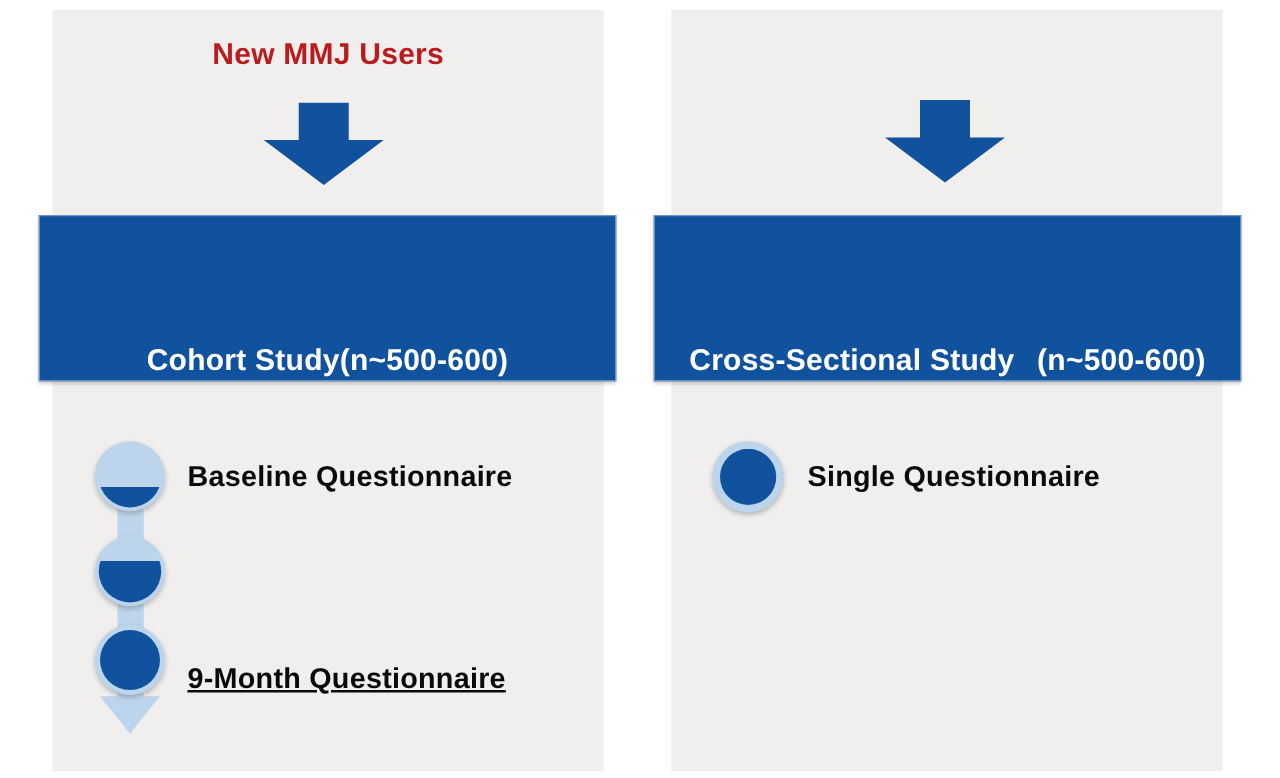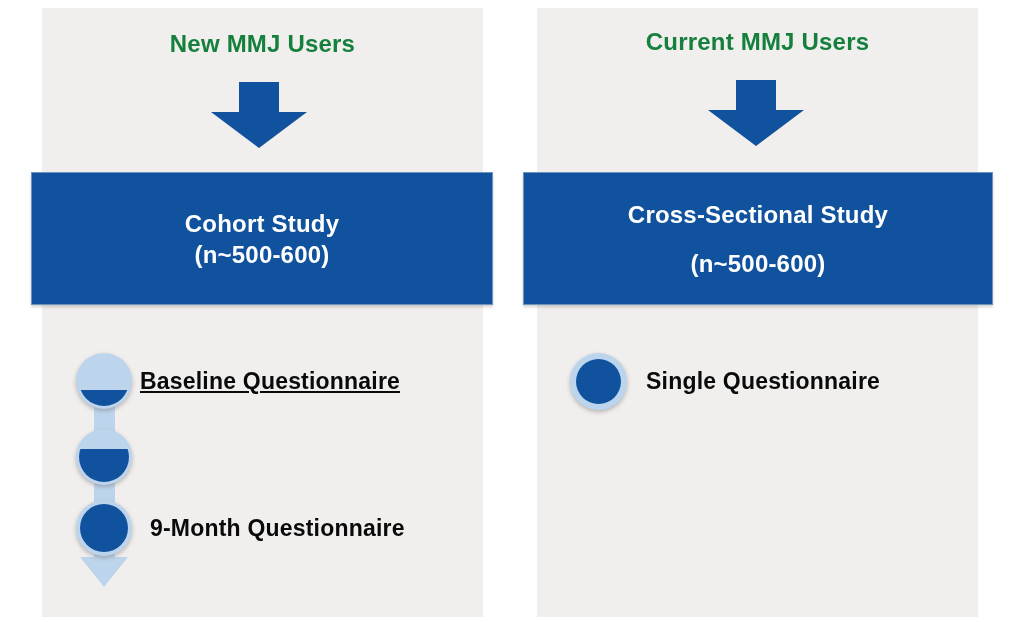--- a/index.html
+++ b/index.html
@@ -15,34 +15,34 @@
     width:1024px;height:622px;overflow:hidden;
   }
   .page{position:relative;width:1024px;height:622px;background:#fff;}
 
   .panel{position:absolute;top:8px;width:441px;height:609px;background:var(--panel);}
   .panel.left{left:42px;}
   .panel.right{left:537px;}
 
   .col-header{
     position:absolute;width:441px;text-align:center;
-    font-size:24px;font-weight:800;color:#15803d;letter-spacing:.2px;
+    font-size:24px;font-weight:800;color:#b91c1c;letter-spacing:.2px;
   }
   .col-header.left{left:42px;top:30px;}
   .col-header.right{left:537px;top:28px;}
 
   .big-arrow{position:absolute;width:96px;height:66px;}
   .big-arrow.left{left:211px;top:82px;}
   .big-arrow.right{left:708px;top:80px;}
   .big-arrow svg{display:block;width:100%;height:100%;}
 
   .banner{
     position:absolute;top:172px;height:133px;background:var(--dark);
     border:1px solid #6E93BF;
-    display:flex;flex-direction:column;justify-content:center;align-items:center;
+    display:flex;flex-direction:row;justify-content:center;align-items:flex-end;
     box-shadow:0 2px 3px rgba(0,0,0,0.18);
   }
   .banner.left{left:31px;width:462px;}
   .banner.right{left:523px;width:470px;gap:18px;}
   .banner-title,.banner-subtitle{
     color:#fff;font-size:24px;font-weight:800;line-height:31px;text-align:center;letter-spacing:.2px;
   }
 
   .timeline-bar{
     position:absolute;left:94px;top:381px;width:21px;height:178px;background:var(--light);
@@ -67,23 +67,23 @@
   .dot.m2 .dot-inner{left:3px;top:3px;right:3px;bottom:3px;}
   .dot.m3{left:76px;top:500px;width:56px;height:56px;}
   .dot.m3 .dot-inner{left:4px;top:4px;right:4px;bottom:4px;}
   .dot.single{left:570px;top:353px;width:57px;height:57px;}
   .dot.single .dot-inner{left:6px;top:6px;right:6px;bottom:6px;}
 
   .milestone-label{
     position:absolute;font-size:23px;font-weight:800;color:var(--label);
     line-height:32px;white-space:nowrap;letter-spacing:.2px;
   }
-  .milestone-label.l1{left:140px;top:365px;text-decoration:underline;}
+  .milestone-label.l1{left:150px;top:365px;}
   .milestone-label.l2{left:150px;top:441px;}
-  .milestone-label.l3{left:150px;top:512px;}
+  .milestone-label.l3{left:150px;top:526px;text-decoration:underline;}
   .milestone-label.r1{left:646px;top:365px;text-align:right;}
 </style>
 </head>
 <body>
 
 <div class="page">
 
   <div class="panel left"></div>
 
   <div class="col-header left">New MMJ Users</div>
@@ -111,21 +111,20 @@
     <div class="dot-inner" style="--fill: 66%;"></div>
   </div>
 
   <div class="dot m3">
     <div class="dot-inner" style="--fill: 100%;"></div>
   </div>
   <div class="milestone-label l3">9-Month Questionnaire</div>
 
   <div class="panel right"></div>
 
-  <div class="col-header right">Current MMJ Users</div>
 
   <div class="big-arrow right">
     <svg viewBox="0 0 96 66" xmlns="http://www.w3.org/2000/svg">
       <polygon points="28,0 68,0 68,30 96,30 48,66 0,30 28,30" fill="#11529E"></polygon>
     </svg>
   </div>
 
   <div class="banner right">
     <div class="banner-title">Cross-Sectional Study</div>
     <div class="banner-subtitle">(n~500-600)</div>

